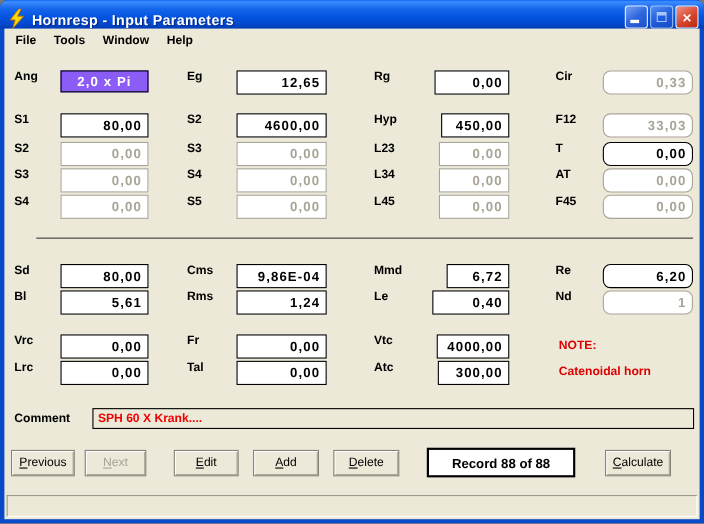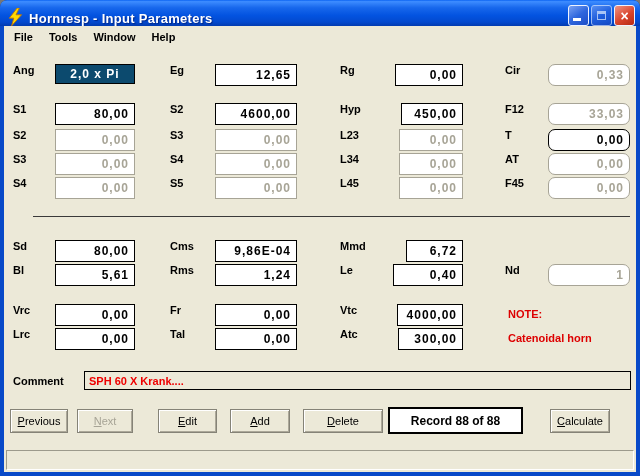--- a/index.html
+++ b/index.html
@@ -47,21 +47,21 @@
   .r6{top:240px;} .r7{top:264px;} .r8{top:304px;} .r9{top:328px;}
   .flabel{font-size:11px;font-weight:bold;color:#000;}
   .fbox{
     margin-left:auto;height:20px;background:#fff;border:1px solid #000;
     font-size:12px;font-weight:bold;color:#000;letter-spacing:1px;
     display:flex;align-items:center;justify-content:flex-end;
     padding:10px 5px;white-space:nowrap;overflow:hidden;
   }
   .c1 .fbox{width:80px;} .c2 .fbox{width:82px;} .c3 .fbox{width:81px;} .c4 .fbox{width:82px;border-radius:7px;}
   .fbox.dis{border-color:#A7A496;color:#A7A496;}
-  .fbox.sel{background:#0c4a6e;color:#fff;justify-content:center;padding:0 6px;}
+  .fbox.sel{background:#8b5cf6;color:#fff;justify-content:center;padding:0 6px;}
   .divider{position:absolute;left:33px;top:216px;width:597px;height:1px;background:#3a3a3a;}
   
   .notetxt{position:absolute;left:508px;height:20px;display:flex;align-items:center;
     font-size:11px;font-weight:bold;color:#DD0000;}
   
   .commentlbl{position:absolute;left:13px;top:371px;height:19px;display:flex;align-items:center;
     font-size:11px;font-weight:bold;color:#000;}
   .commentbox{
     position:absolute;left:84px;top:371px;width:547px;height:19px;
     background:#ECE9D8;border:1px solid #000;
@@ -75,21 +75,21 @@
     box-shadow:inset 1px 1px 0 #FFFFFF, inset -1px -1px 0 #ACA899;
     font-family:"Liberation Sans","DejaVu Sans",sans-serif;
     font-size:11px;color:#000;text-align:center;line-height:22px;cursor:default;
   }
   .btn.disabled{color:#A7A496;}
   .btn u{text-decoration:underline;}
   .b-previous{left:10px;width:58px;}
   .b-next{left:77px;width:56px;}
   .b-edit{left:158px;width:59px;}
   .b-add{left:230px;width:60px;}
-  .b-delete{left:303px;width:80px;}
+  .b-delete{left:303px;width:60px;}
   .b-calculate{left:550px;width:60px;}
   .recordbox{
     position:absolute;left:388px;top:407px;width:135px;height:27px;
     background:#fff;border:2px solid #000;
     font-size:12px;font-weight:bold;color:#000;
     display:flex;align-items:center;justify-content:center;
   }
   
   .statusbar{
     position:absolute;left:6px;top:450px;width:628px;height:20px;
@@ -223,20 +223,24 @@
     <div class="fbox">80,00</div>
   </div>
   <div class="cell c2 r6">
     <span class="flabel">Cms</span>
     <div class="fbox">9,86E-04</div>
   </div>
   <div class="cell c3 r6">
     <span class="flabel">Mmd</span>
     <div class="fbox">6,72</div>
   </div>
+  <div class="cell c4 r6">
+    <span class="flabel">Re</span>
+    <div class="fbox">6,20</div>
+  </div>
 
   <div class="cell c1 r7">
     <span class="flabel">Bl</span>
     <div class="fbox">5,61</div>
   </div>
   <div class="cell c2 r7">
     <span class="flabel">Rms</span>
     <div class="fbox">1,24</div>
   </div>
   <div class="cell c3 r7">

